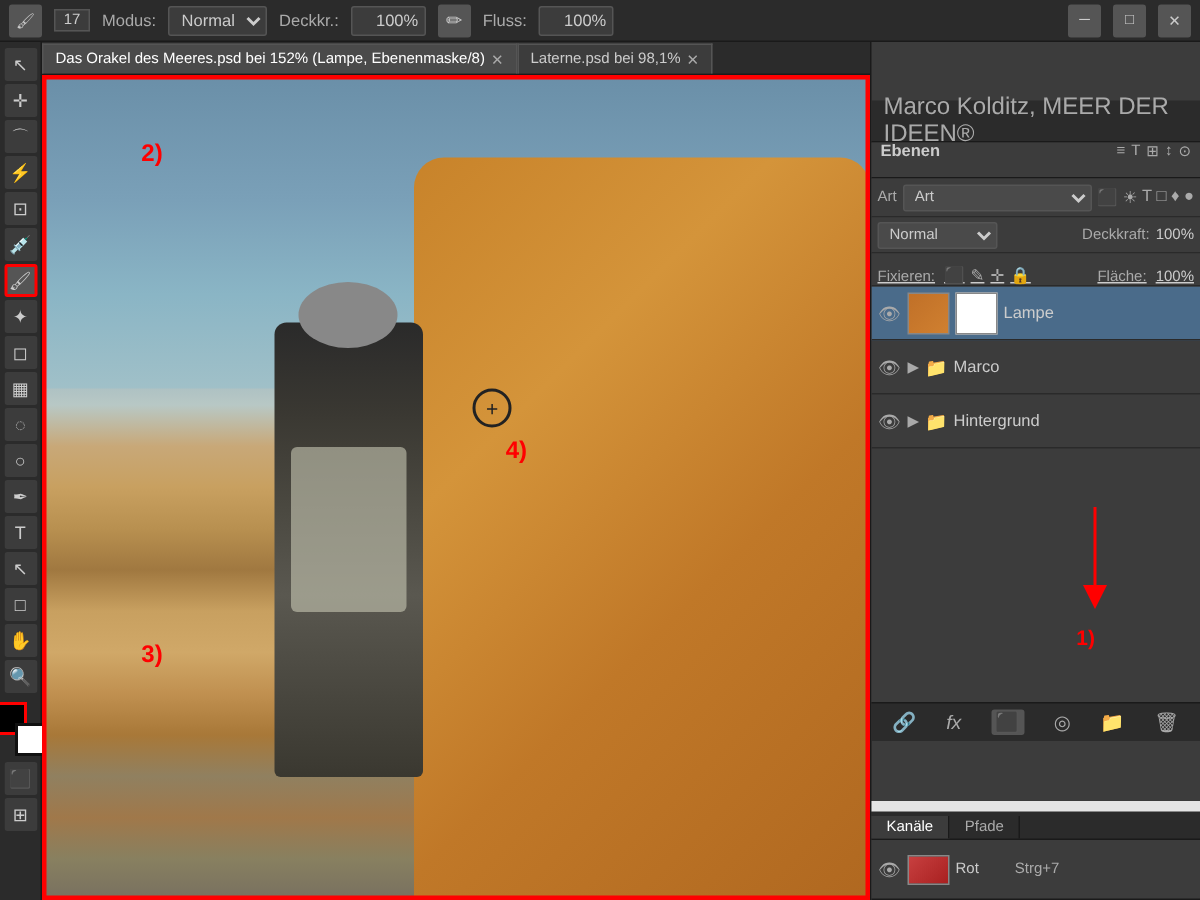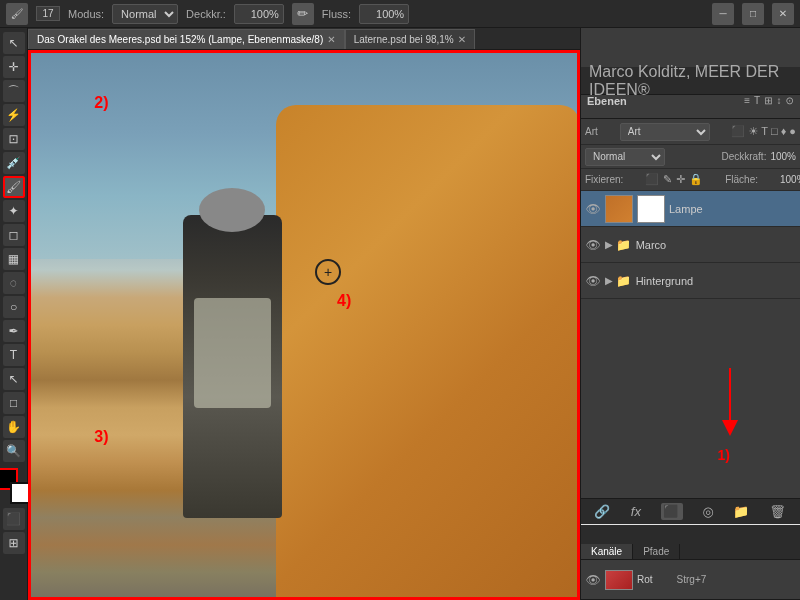--- a/index.html
+++ b/index.html
@@ -147,21 +147,21 @@
     #layers-header-title { font-size: 11px; color: #ccc; font-weight: bold; }
     .header-icons { display: flex; gap: 4px; }
     .header-icon { font-size: 10px; color: #aaa; cursor: pointer; }
 
     
     #layer-filter {
       height: 26px;
       display: flex;
       align-items: center;
       padding: 0 4px;
-      gap: 22px;
+      gap: 4px;
       background: #3c3c3c;
       border-bottom: 1px solid #2a2a2a;
     }
     .filter-label { font-size: 10px; color: #aaa; }
     .filter-dropdown { background: #4a4a4a; border: 1px solid #555; color: #ccc; font-size: 10px; padding: 1px 3px; height: 18px; border-radius: 2px; flex: 1; cursor: pointer; }
     .filter-icons { display: flex; gap: 3px; margin-left: auto; }
     .filter-icon { font-size: 11px; color: #aaa; cursor: pointer; }
 
     
     #layer-blend {
@@ -174,25 +174,26 @@
       border-bottom: 1px solid #2a2a2a;
     }
     .blend-dropdown { background: #4a4a4a; border: 1px solid #555; color: #ccc; font-size: 10px; padding: 1px 3px; height: 18px; border-radius: 2px; width: 80px; cursor: pointer; }
     .opacity-label { font-size: 10px; color: #aaa; margin-left: auto; }
     .opacity-value { color: #ccc; font-size: 10px; }
 
     
     #layer-lock {
       height: 22px;
       display: flex;
-      align-items: center;
+      align-items: flex-end;
       padding: 0 4px;
-      gap: 22px;
+      gap: 6px;
       background: #3c3c3c;
       border-bottom: 1px solid #2a2a2a;
+      text-decoration: underline;
     }
     .lock-label { font-size: 10px; color: #aaa; }
     .lock-icons { display: flex; gap: 4px; }
     .lock-icon { font-size: 11px; color: #aaa; cursor: pointer; }
     .fill-label { font-size: 10px; color: #aaa; margin-left: auto; }
     .fill-value { color: #ccc; font-size: 10px; }
 
     
     #layer-list {
       flex: 1;
@@ -224,26 +225,27 @@
       align-items: center;
       justify-content: space-around;
       padding: 0 4px;
       border-top: 1px solid #1a1a1a;
     }
     .bottom-icon { font-size: 13px; color: #aaa; cursor: pointer; }
     .bottom-icon.highlighted { color: #fff; background: #555; border-radius: 2px; padding: 1px 3px; }
 
     
     #channels-tabs {
-      height: 36px;
+      height: 26px;
       background: #2b2b2b;
       display: flex;
       align-items: flex-end;
-      border-top: 1px solid #e5e5e5;
-      border-bottom: 1px solid #1a1a1a;
+      border-top: 7px solid #e5e5e5;
+      border-bottom: 1px solid #1a1a1a;
+      margin-top: 40px;
     }
     .ch-tab {
       padding: 2px 10px;
       font-size: 10px;
       color: #aaa;
       cursor: pointer;
       border-right: 1px solid #1a1a1a;
     }
     .ch-tab.active { color: #fff; background: #3c3c3c; }
 

